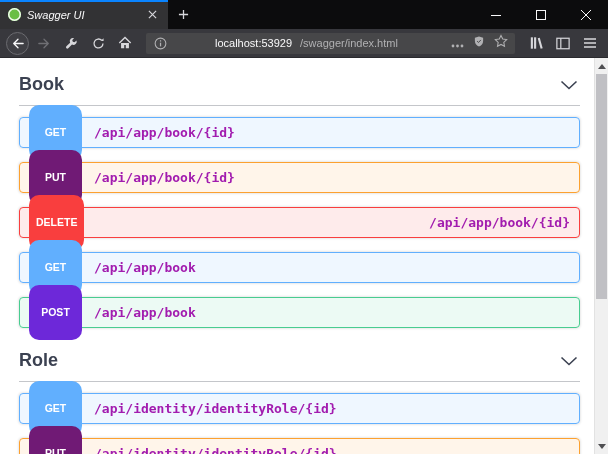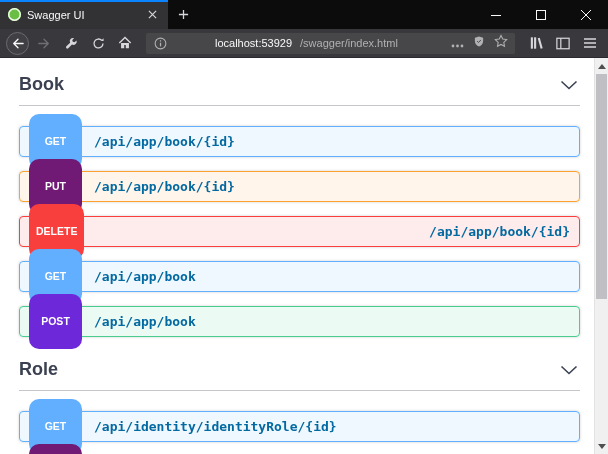--- a/index.html
+++ b/index.html
@@ -16,21 +16,21 @@
     width:168px;display:flex;align-items:center;gap:6px;padding:0 8px;
     color:#b1b1b3;font-size:11px;box-sizing:border-box;cursor:default;
   }
   .tab.active{background:#323234;color:#f9f9fa;box-shadow:inset 0 2px 0 #0a84ff;}
   .tab:not(.active){border-right:1px solid #3a3a3f;}
   .favicon{width:14px;height:14px;flex:0 0 auto;display:flex;align-items:center;justify-content:center;}
   .favicon.swagger-dot{
     width:13px;height:13px;border-radius:50%;background:#6abe45;
     box-shadow:inset 0 0 0 1.5px rgba(255,255,255,.92), inset 0 0 0 4px #6abe45;
   }
-  .tab-title{flex:1;white-space:nowrap;overflow:hidden;}
+  .tab-title{flex:1;white-space:nowrap;overflow:hidden;font-style:italic;}
   .tab-close{display:flex;align-items:center;justify-content:center;width:16px;height:16px;border-radius:2px;}
   .new-tab{width:30px;display:flex;align-items:center;justify-content:center;}
   .win-controls{margin-left:auto;display:flex;align-items:stretch;}
   .wc{width:45px;display:flex;align-items:center;justify-content:center;}
 
   
   .navbar{height:29px;background:#38383d;display:flex;align-items:center;padding:0 6px;gap:3px;border-bottom:1px solid #2a2a2e;box-sizing:border-box;}
   .nav-icon{width:24px;height:24px;display:flex;align-items:center;justify-content:center;flex:0 0 auto;}
   .nav-icon.back-circle{width:21px;height:21px;border:1px solid #6b6b70;border-radius:50%;background:#3f3f44;}
   .urlbar{
@@ -43,35 +43,35 @@
   .urlbar-icons{margin-left:auto;display:flex;align-items:center;gap:9px;}
 
   
   .content{
     position:absolute;top:58px;left:0;right:14px;bottom:0;background:#fff;
     padding:8px 14px 0 19px;box-sizing:border-box;overflow:hidden;
   }
   .section-header{
     display:flex;align-items:center;justify-content:space-between;
     border-bottom:1px solid rgba(59,65,81,.3);
-    padding:8px 2px 10px 0;margin-bottom:20px;
+    padding:8px 2px 10px 0;margin-bottom:11px;
   }
   .section-title{font-size:18px;font-weight:700;color:#3b4151;}
   .opblock{
     display:flex;align-items:center;height:31px;box-sizing:border-box;
     border:1px solid;border-radius:4px;margin-bottom:14px;padding:0 9px;
     box-shadow:0 0 3px rgba(0,0,0,.19);
   }
   .method{
     min-width:53px;box-sizing:border-box;text-align:center;padding:22px 7px;
     border-radius:10px;color:#fff;font-weight:700;font-size:10.5px;line-height:1;
   }
   .path{
     margin-left:12px;font-family:"DejaVu Sans Mono",monospace;
-    font-size:13px;font-weight:700;color:#0369a1;white-space:nowrap;
+    font-size:13px;font-weight:700;color:#a21caf;white-space:nowrap;
   }
   .opblock.get{border-color:#61affe;background:rgba(97,175,254,.1);}
   .opblock.get .method{background:#61affe;}
   .opblock.put{border-color:#fca130;background:rgba(252,161,48,.1);}
   .opblock.put .method{background:#701a75;}
   .opblock.delete{border-color:#f93e3e;background:rgba(249,62,62,.1);justify-content:space-between;}
   .opblock.delete .method{background:#f93e3e;}
   .opblock.post{border-color:#49cc90;background:rgba(73,204,144,.1);}
   .opblock.post .method{background:#6d28d9;}
 

